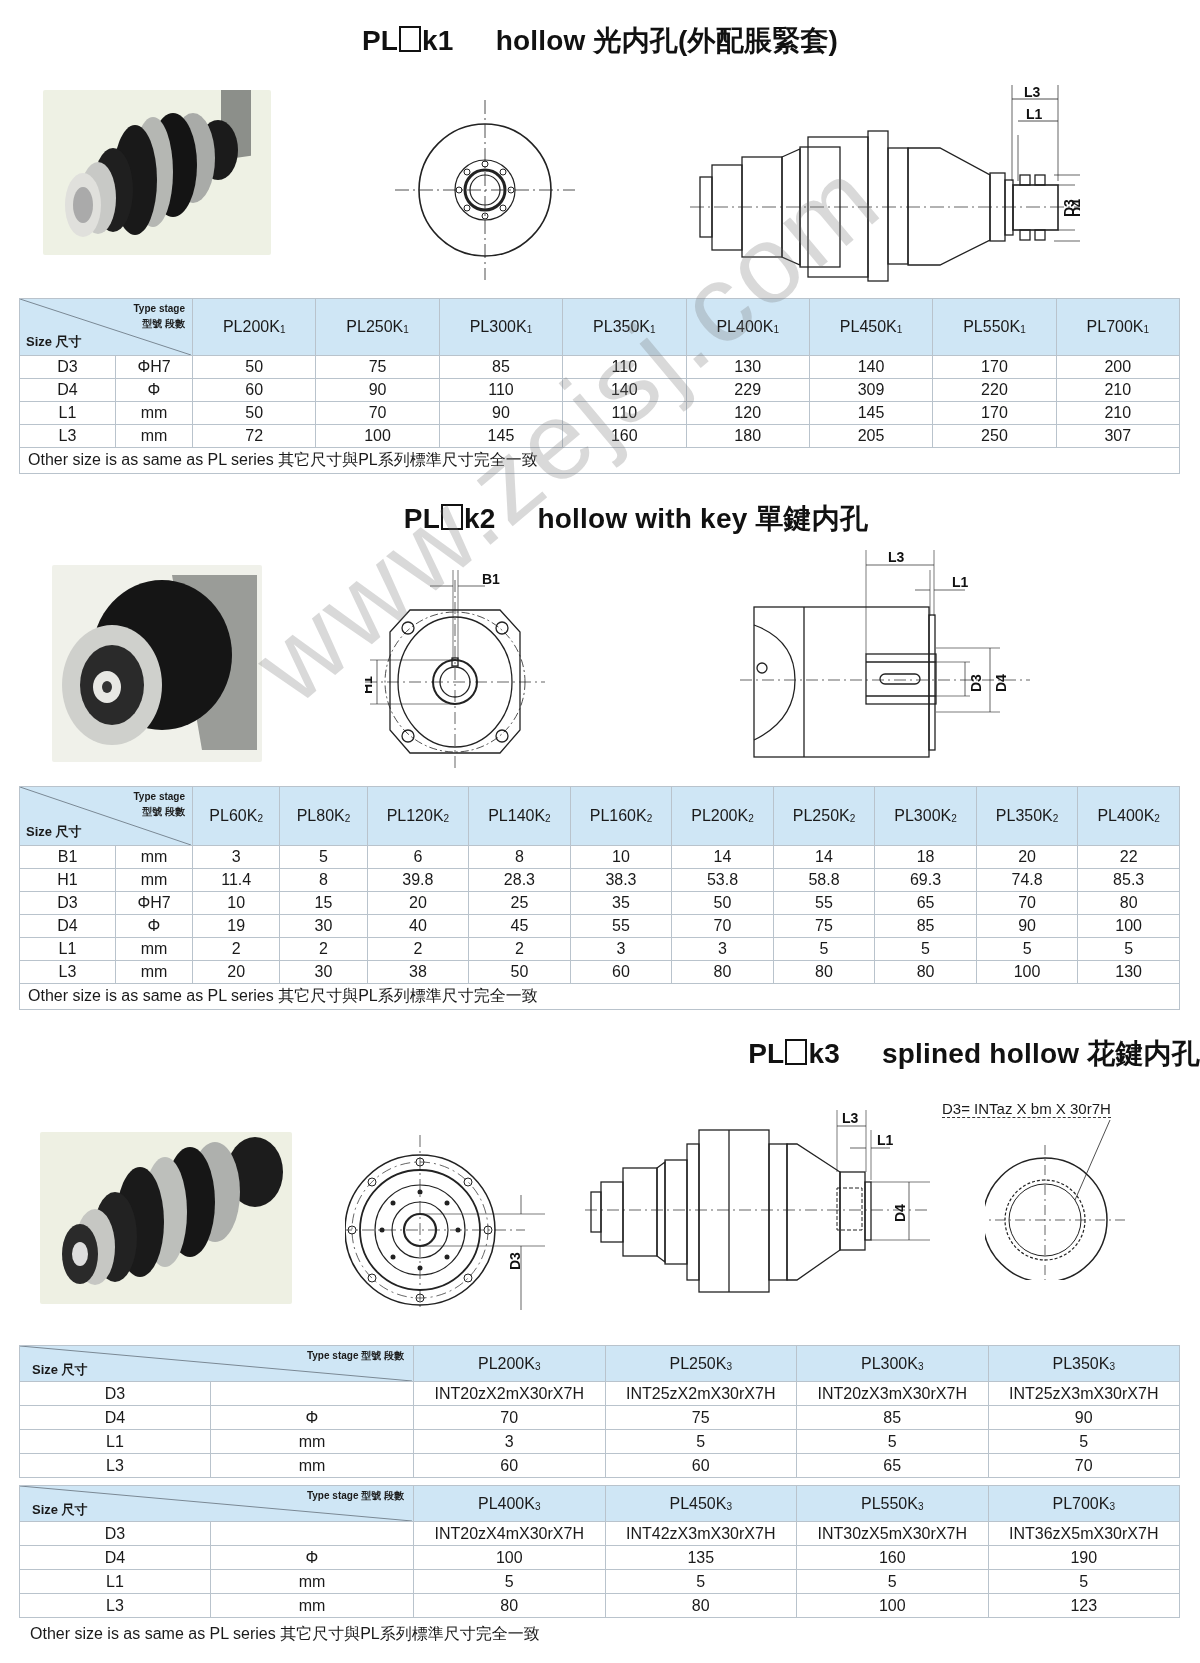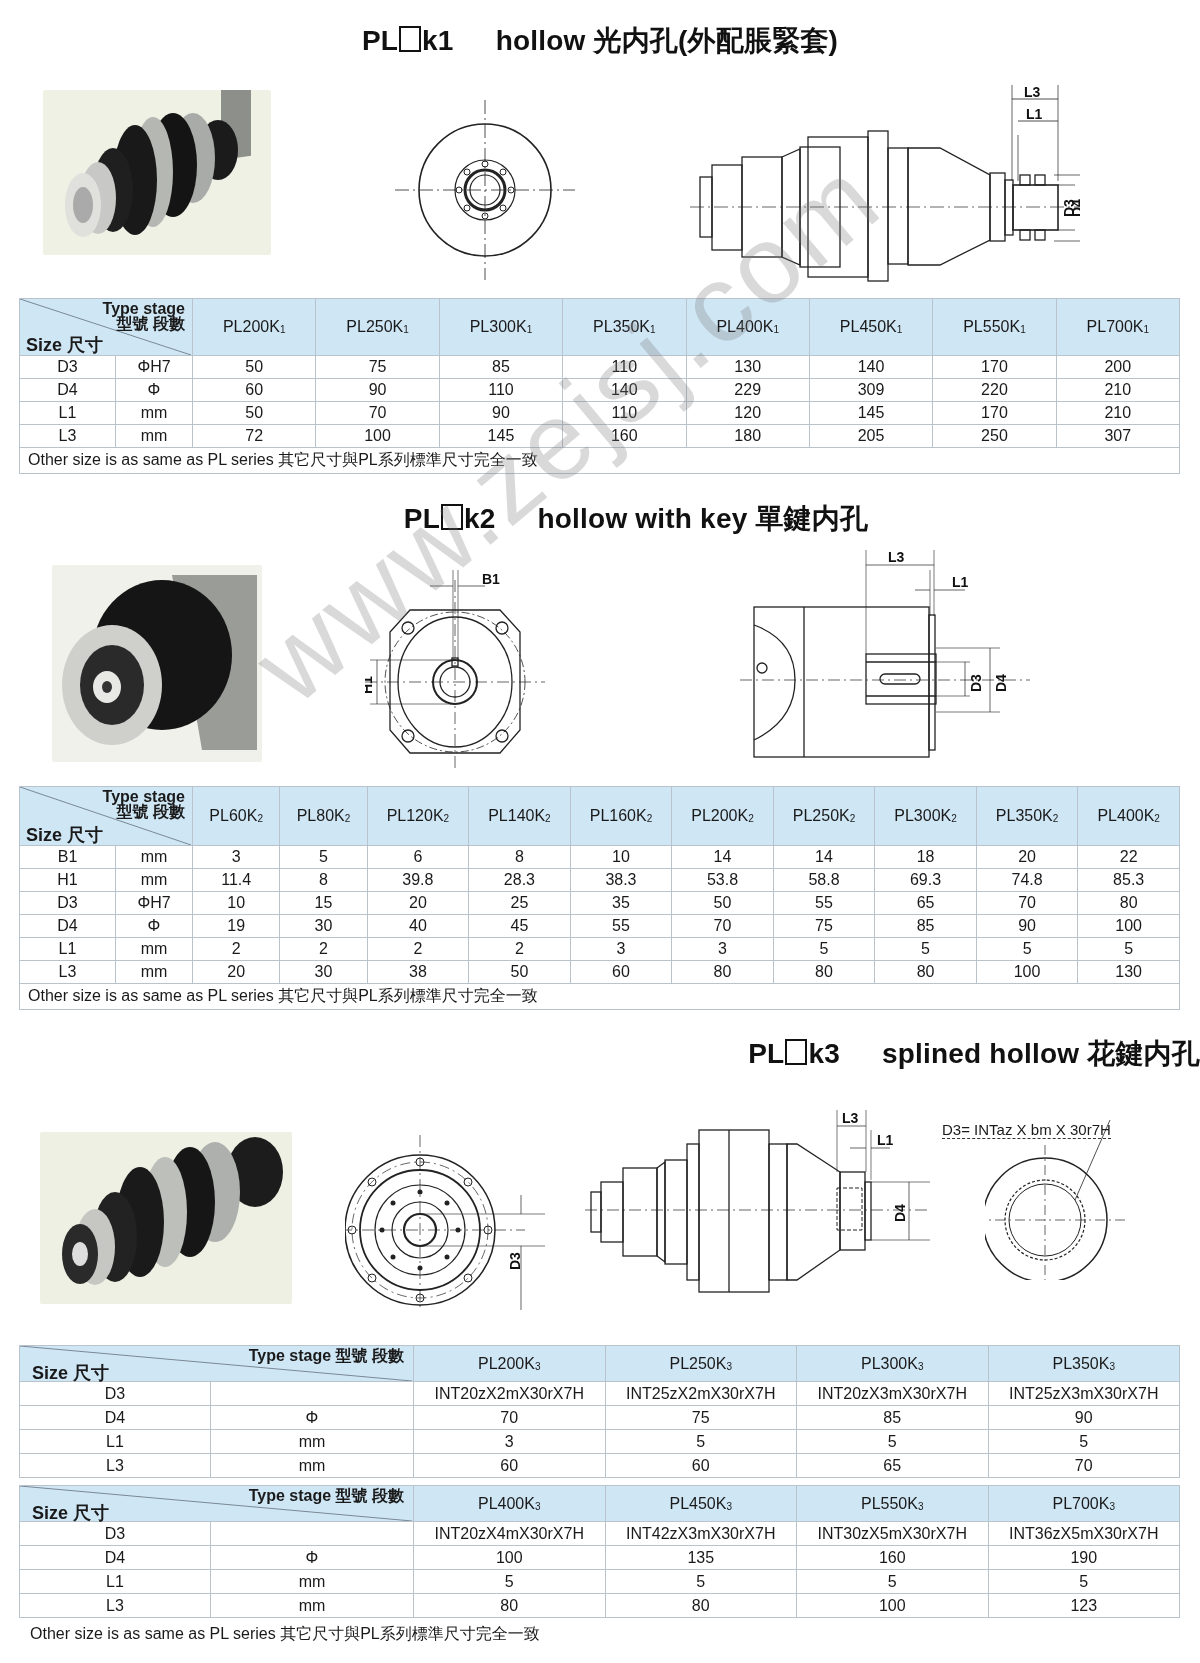--- a/index.html
+++ b/index.html
@@ -8,22 +8,22 @@
     .title .box { display: inline-block; width: 18px; height: 22px; border: 2px solid #111; vertical-align: -2px; margin: 0 1px; background: #fff; }
     .title .sp { display: inline-block; width: 42px; }
     .photo { position: absolute; border-radius: 2px; }
     .drawing { position: absolute; }
     table.spec { position: absolute; border-collapse: collapse; font-size: 16px; }
     table.spec td, table.spec th { border: 1px solid #b9c3cc; text-align: center; padding: 0; font-weight: normal; }
     table.spec th { background: #cfe6f5; font-size: 16px; }
     table.spec sub { font-size: 10px; vertical-align: baseline; position: relative; top: 1px; }
     .corner { position: relative; background: #cfe6f5; }
     .corner svg { position: absolute; left: 0; top: 0; }
-    .corner .ts { position: absolute; font-weight: bold; font-size: 16px; line-height: 15px; text-align: right; }
-    .corner .sz { position: absolute; font-weight: bold; font-size: 18px; }
+    .corner .ts { position: absolute; font-weight: bold; font-size: 10px; line-height: 15px; text-align: right; }
+    .corner .sz { position: absolute; font-weight: bold; font-size: 13px; }
     .note { text-align: left !important; padding-left: 8px !important; font-size: 16px; }
     .note-free { position: absolute; font-size: 16px; }
     .watermark { position: absolute; left: 230px; top: 630px; font-size: 110px; color: rgba(120,120,120,0.28); transform: rotate(-40deg); transform-origin: left top; font-family: "Liberation Sans", sans-serif; letter-spacing: 4px; white-space: nowrap; pointer-events: none; }
   </style>
 </head>
 <body>
 
 <div class="title" style="top:22px;">
   <span>PL</span><span class="box"></span><span>k1</span><span class="sp"></span><span>hollow 光内孔(外配脹緊套)</span>
 </div>
@@ -436,21 +436,21 @@
     <line x1="286" y1="38" x2="305" y2="38" stroke-width="0.7"></line>
     <line x1="286" y1="72" x2="345" y2="72" stroke-width="0.6"></line>
     <line x1="286" y1="130" x2="345" y2="130" stroke-width="0.6"></line>
     <line x1="324" y1="72" x2="324" y2="130" stroke-width="0.7"></line>
   </g>
   <text x="257" y="13" font-size="14" font-weight="bold" font-family="Liberation Sans, sans-serif" fill="#111">L3</text>
   <text x="292" y="35" font-size="14" font-weight="bold" font-family="Liberation Sans, sans-serif" fill="#111">L1</text>
   <text x="0" y="0" font-size="14" font-weight="bold" font-family="Liberation Sans, sans-serif" fill="#111" transform="translate(320,112) rotate(-90)">D4</text>
 </svg>
 
-<div class="note-free" style="left:942px;top:1100px;font-size:15px;border-bottom:1px dashed #333;margin-top:21px;">D3= INTaz X bm X 30r7H</div>
+<div class="note-free" style="left:942px;top:1100px;font-size:15px;border-bottom:1px dashed #333;">D3= INTaz X bm X 30r7H</div>
 <svg class="drawing" style="left:985px;top:1120px;" width="150" height="160" viewBox="0 0 150 160">
   <g stroke="#222" fill="none">
     <line x1="125" y1="0" x2="90" y2="80" stroke-width="0.8"></line>
     <circle cx="60" cy="100" r="62" stroke-width="1.5"></circle>
     <circle cx="60" cy="100" r="40" stroke-width="1.2" stroke-dasharray="3 2"></circle>
     <circle cx="60" cy="100" r="36" stroke-width="1"></circle>
     <line x1="60" y1="25" x2="60" y2="160" stroke-dasharray="10 4 2 4" stroke-width="0.7"></line>
     <line x1="-10" y1="100" x2="140" y2="100" stroke-dasharray="10 4 2 4" stroke-width="0.7"></line>
   </g>
 </svg>

